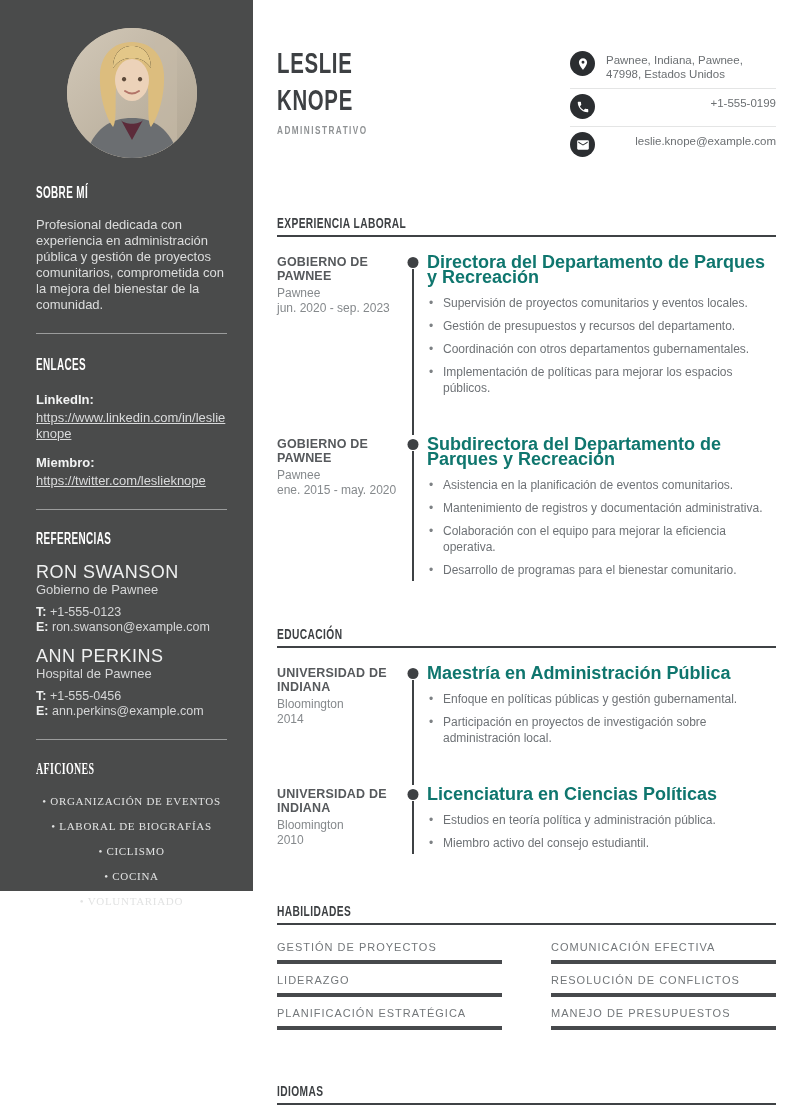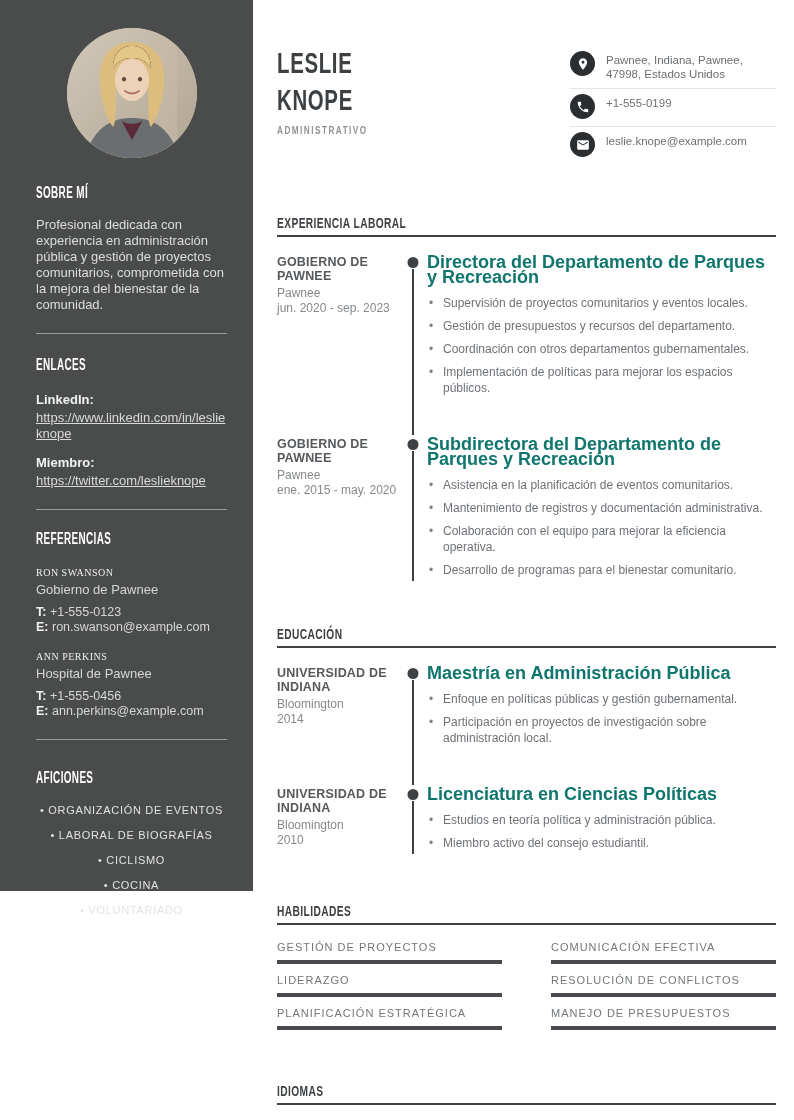--- a/index.html
+++ b/index.html
@@ -24,43 +24,43 @@
 
   .links-wrap { margin-top:22px; }
   .links-list { margin-top:18px; }
   .link-item { margin-bottom:14px; }
   .link-label { font-weight:700; color:#f2f3f3; font-size:13px; line-height:16px; }
   .link-url { display:block; font-size:13px; line-height:15.5px; color:#d9dadb; text-decoration:underline; word-break:break-all; margin-top:2px; }
 
   .refs-wrap { margin-top:20px; }
   .refs-list { margin-top:16px; }
   .ref-item { margin-bottom:13px; }
-  .ref-name { font-size:10px; letter-spacing:.5px; color:#eff0f0; line-height:17px;font-family:Liberation Serif, serif; }
+  .ref-name { font-size:18px; letter-spacing:.5px; color:#eff0f0; line-height:17px; }
   .ref-org { font-size:13px; color:#d5d6d7; line-height:16px; margin-top:1px; }
   .ref-line { font-size:12.5px; color:#d5d6d7; line-height:15px; }
   .ref-line.first { margin-top:7px; }
   .ref-line b { color:#f0f1f1; }
 
-  .hobbies-wrap { margin-top:29px; }
+  .hobbies-wrap { margin-top:20px;font-family:Liberation Serif, serif; }
   .hobbies-list { list-style:none; margin-top:18px;text-align:center; }
   .hobby-item { font-size:11px; letter-spacing:.7px; color:#e2e3e3; margin-bottom:14px; line-height:11px; }
   .hobby-item::before { content:"• "; color:#e2e3e3; }
 
   
   .main { position:absolute; left:253px; top:0; width:541px; height:1120px; padding:44px 18px 0 24px; background:#ffffff; }
 
   .head { display:flex; justify-content:space-between; align-items:flex-start; }
   .big-name { color:#3d4043; font-weight:700; }
   .big-name span { display:block; font-size:30px; line-height:37px; letter-spacing:1px;
                    transform:scaleX(.68); transform-origin:0 50%; white-space:nowrap; }
   .role { margin-top:7px; font-size:10px; font-weight:700; letter-spacing:1.8px; color:#8f9294;
           transform:scaleX(.82); transform-origin:0 50%; white-space:nowrap; }
 
   .contact { width:206px; margin-top:2px; }
-  .c-row { display:flex; align-items:flex-start; gap:11px; padding:5px 0 7px 0; }
+  .c-row { display:flex; align-items:flex-start; gap:11px; padding:5px 0 7px 0;justify-content:space-between; }
   .c-row:not(:last-child) { border-bottom:1px solid #e4e5e5; }
   .c-ico { flex:0 0 25px; width:25px; height:25px; border-radius:50%; background:#2b2e31;
            display:flex; align-items:center; justify-content:center; }
   .c-ico svg { width:14px; height:14px; fill:#ffffff; }
   .c-text { font-size:11.5px; line-height:14px; color:#6b6f72; padding-top:2px; }
 
   .sec-h { color:#3d4043; font-size:15px; font-weight:700; letter-spacing:.6px;
            transform:scaleX(.68); transform-origin:0 50%; white-space:nowrap; display:inline-block; }
   .sec-rule { border-bottom:2px solid #3f4245; margin-top:3px; }
 

